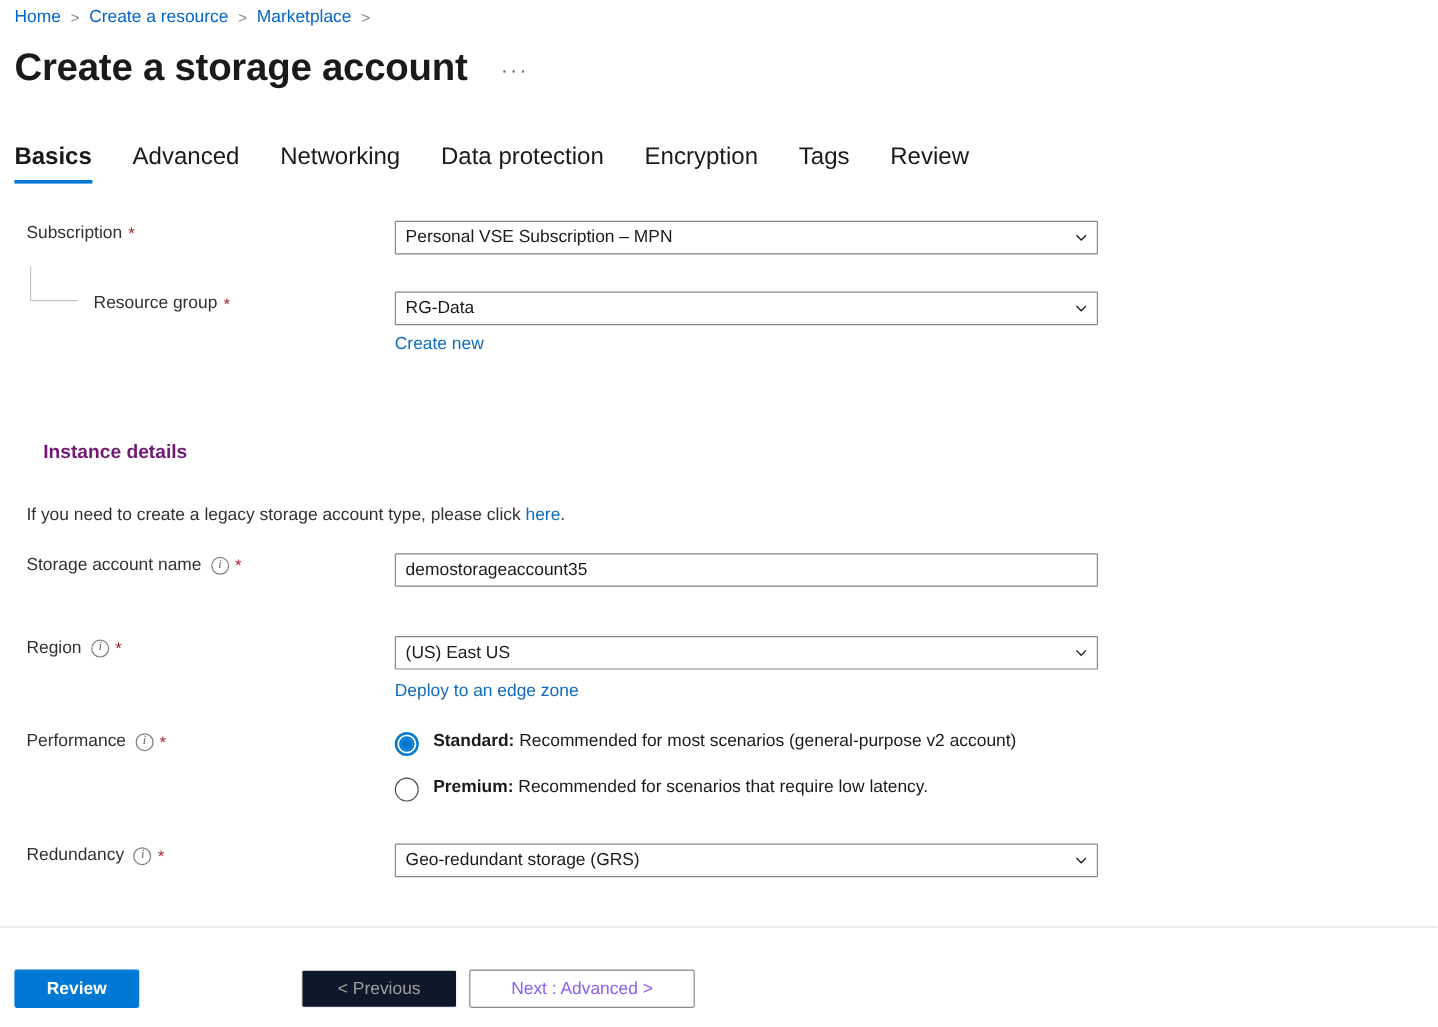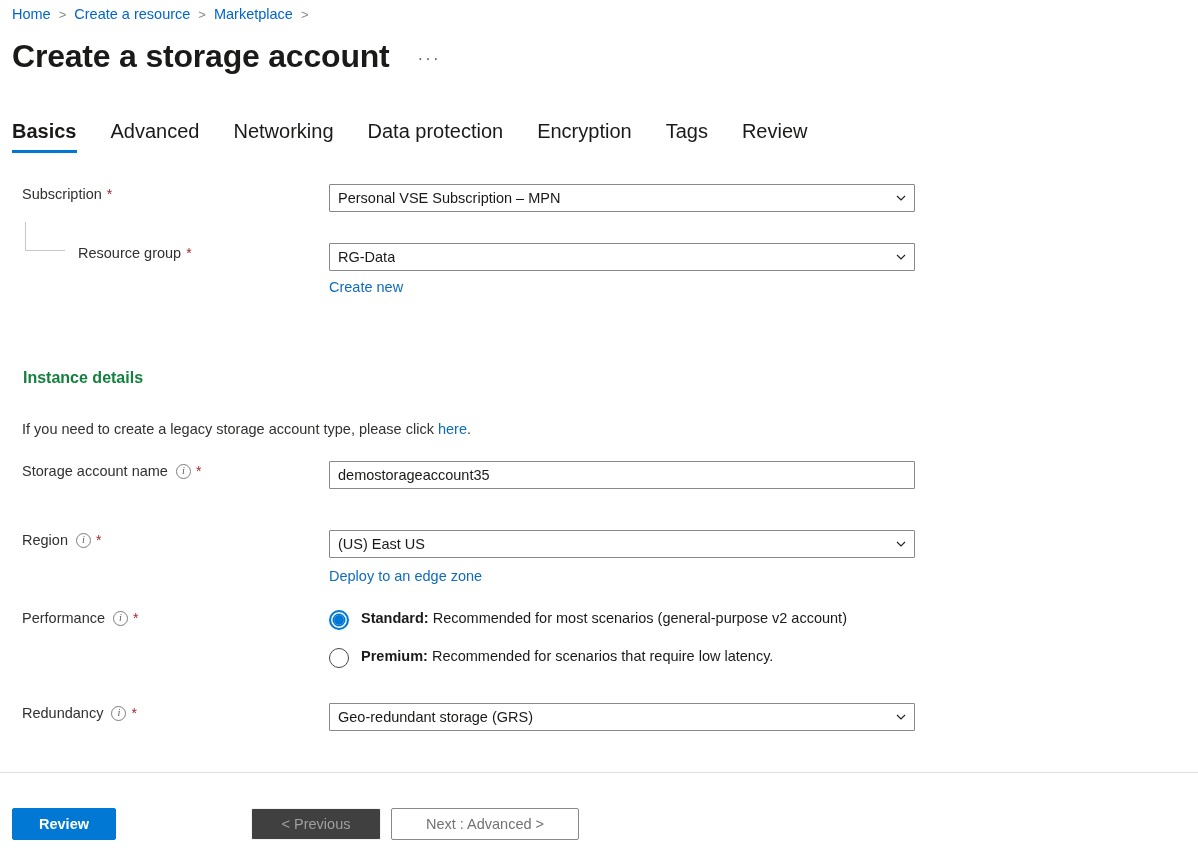--- a/index.html
+++ b/index.html
@@ -198,24 +198,24 @@
     width: 40px;
     height: 29px;
     border-left: 1px solid #c8c6c4;
     border-bottom: 1px solid #c8c6c4;
     box-sizing: border-box;
   }
 
   
   .section-heading {
     position: absolute;
-    left: 23px;
+    left: 36px;
     font-size: 16px;
     font-weight: 700;
-    color: #15803d;
+    color: #701a75;
   }
   .helper-text {
     position: absolute;
     left: 22px;
     font-size: 14.5px;
     color: #323130;
   }
 
   
   .radio-group { display: flex; flex-direction: column; }
@@ -295,30 +295,30 @@
     width: 104px;
     background: #0078d4;
     color: #ffffff;
     font-weight: 700;
     border: 1px solid #0078d4;
     cursor: pointer;
   }
   .btn-disabled {
     left: 251px;
     width: 130px;
-    background: #404040;
+    background: #0f172a;
     color: #a19f9d;
     border: 1px solid #f3f2f1;
     cursor: default;
   }
   .btn-default {
     left: 391px;
     width: 188px;
     background: #ffffff;
-    color: #737373;
+    color: #8b5cf6;
     border: 1px solid #8a8886;
     cursor: pointer;
   }
 </style>
 </head>
 <body>
 
 <div class="breadcrumb">
   <span class="crumb">Home</span>
   <span class="crumb-sep">&gt;</span>

